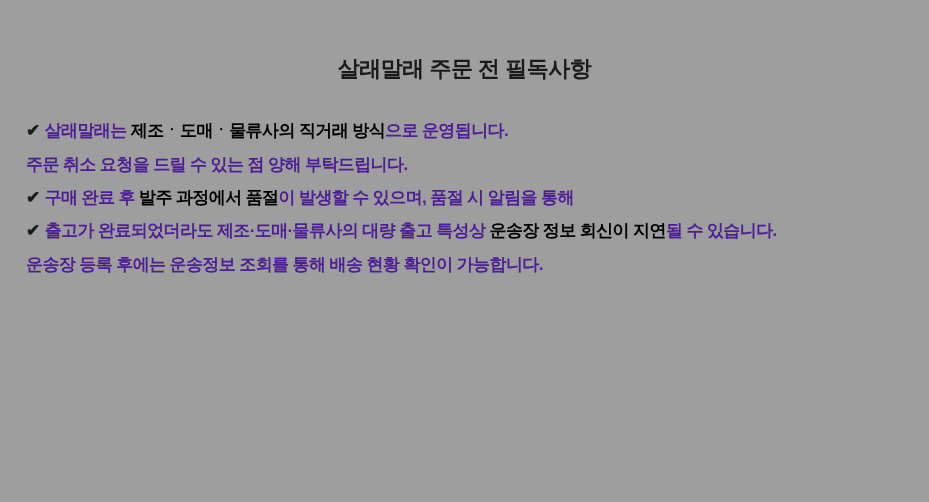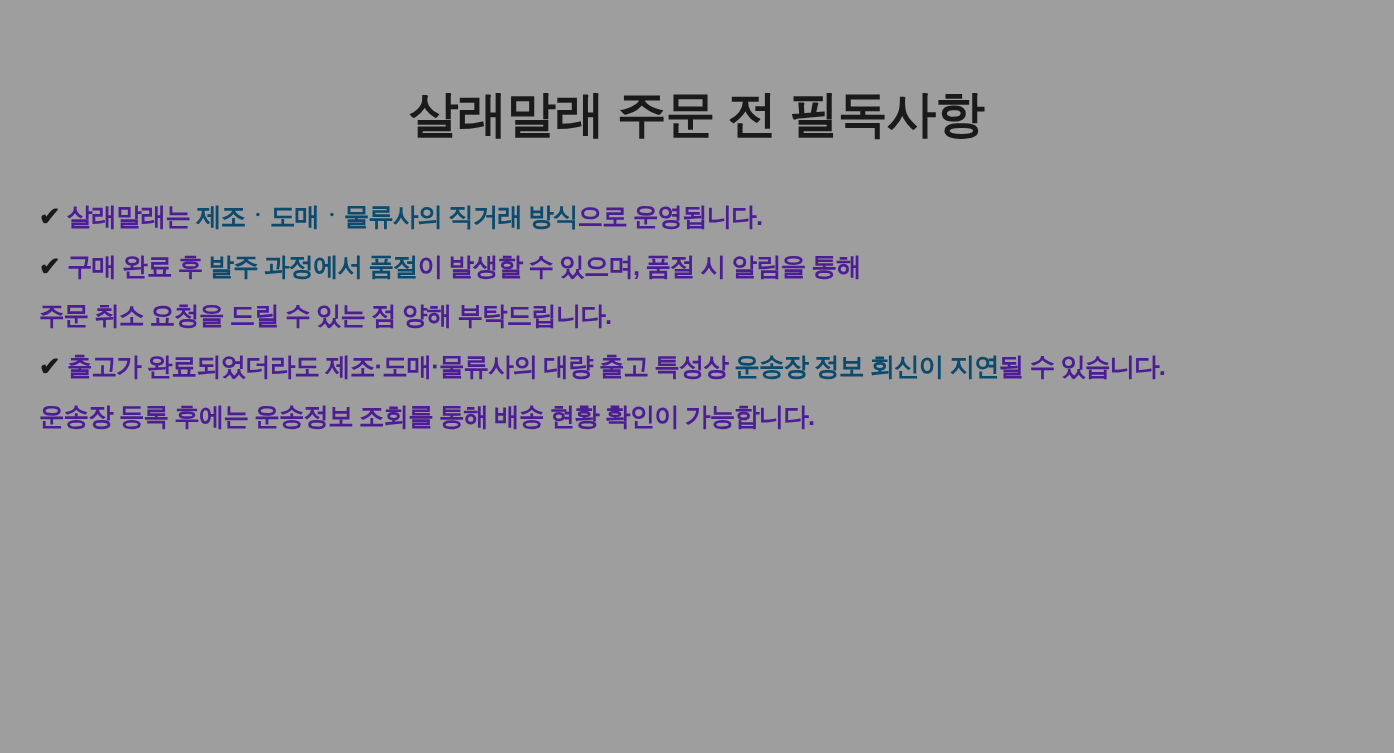--- a/index.html
+++ b/index.html
@@ -16,21 +16,21 @@
   .notice-card {
     width: 929px;
     height: 502px;
     box-sizing: border-box;
     padding: 56px 26px 20px 26px;
     display: flex;
     flex-direction: column;
     align-items: center;
   }
   .notice-title {
-    font-size: 33px;
+    font-size: 22px;
     font-weight: bold;
     color: #1a1a1a;
     letter-spacing: -0.5px;
     margin: 0 0 36px 0;
     text-align: center;
     line-height: 1.2;
   }
   .notice-body {
     width: 100%;
     max-width: 890px;
@@ -47,31 +47,31 @@
     margin-bottom: 7px;
     white-space: nowrap;
   }
   .check-mark {
     font-size: 17px;
     font-weight: bold;
     color: #1a1a1a;
     margin-right: 5px;
   }
   .hl-purple {
-    color: #0c4a6e;
+    color: #000000;
   }
   .hl-plain {
     color: #4c1d95;
   }
 </style>
 </head>
 <body>
 
 <div class="notice-card">
   <h1 class="notice-title">살래말래 주문 전 필독사항</h1>
   <div class="notice-body">
       <div class="notice-line"><span class="check-mark">✔</span><span class="hl-plain">살래말래는 </span><span class="hl-purple">제조ㆍ도매ㆍ물류사의 직거래 방식</span><span class="hl-plain">으로 운영됩니다.</span></div>
+      <div class="notice-line"><span class="hl-plain">주문 취소 요청을 드릴 수 있는 점 양해 부탁드립니다.</span></div>
       <div class="notice-line"><span class="check-mark">✔</span><span class="hl-plain">구매 완료 후 </span><span class="hl-purple">발주 과정에서 품절</span><span class="hl-plain">이 발생할 수 있으며, 품절 시 알림을 통해</span></div>
-      <div class="notice-line"><span class="hl-plain">주문 취소 요청을 드릴 수 있는 점 양해 부탁드립니다.</span></div>
       <div class="notice-line"><span class="check-mark">✔</span><span class="hl-plain">출고가 완료되었더라도 제조·도매·물류사의 대량 출고 특성상 </span><span class="hl-purple">운송장 정보 회신이 지연</span><span class="hl-plain">될 수 있습니다.</span></div>
       <div class="notice-line"><span class="hl-plain">운송장 등록 후에는 운송정보 조회를 통해 배송 현황 확인이 가능합니다.</span></div>
     </div>
 </div>
 
 </body></html>

